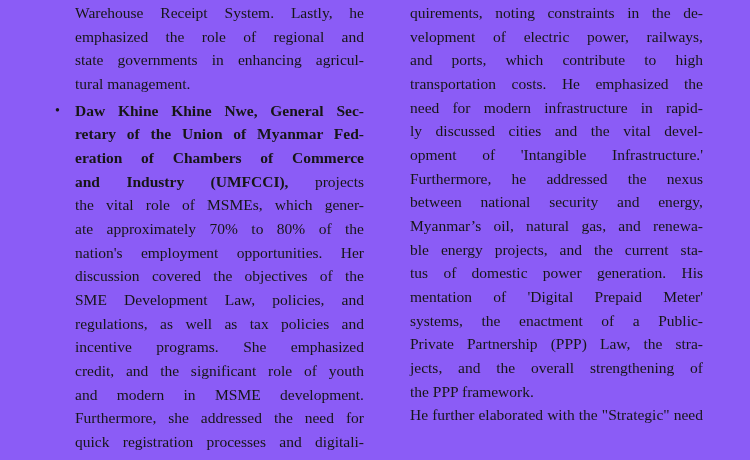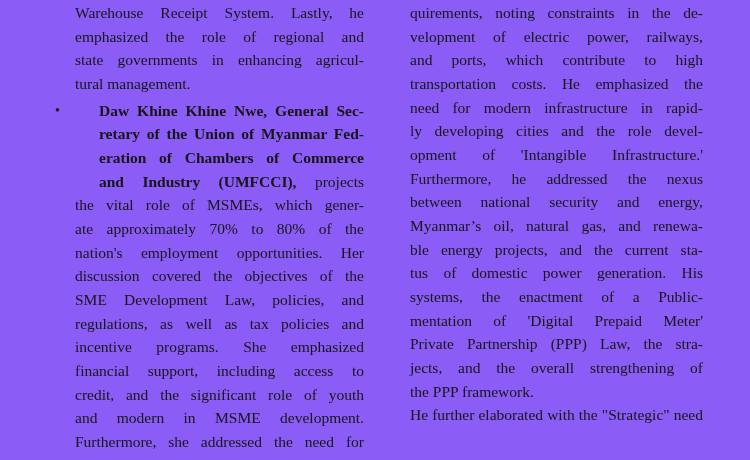--- a/index.html
+++ b/index.html
@@ -14,21 +14,21 @@
   .col-left{left:75px;width:289px;padding-top:1px;}
   .col-right{left:410px;width:293px;padding-top:1px;}
   .line{
     height:23.67px;line-height:23.67px;
     text-align:justify;
     text-align-last:justify;
     -moz-text-align-last:justify;
     overflow:visible;
   }
   .line.last{text-align-last:left;-moz-text-align-last:left;}
-  .b{font-weight:bold;margin-left:24px;}
+  .b{font-weight:bold;}
   .bullet-item{position:relative;margin-top:3px;}
   .bullet-marker{
     position:absolute;left:-20px;top:0;height:23.67px;line-height:23.67px;
     font-size:14px;
   }
 </style>
 </head>
 <body>
 
 <div class="page">
@@ -47,45 +47,44 @@
           <div class="line"><span class="b">retary of the Union of Myanmar Fed-</span></div>
           <div class="line"><span class="b">eration of Chambers of Commerce</span></div>
           <div class="line"><span class="b">and Industry (UMFCCI),</span><span> projects</span></div>
           <div class="line"><span>the vital role of MSMEs, which gener-</span></div>
           <div class="line"><span>ate approximately 70% to 80% of the</span></div>
           <div class="line"><span>nation's employment opportunities. Her</span></div>
           <div class="line"><span>discussion covered the objectives of the</span></div>
           <div class="line"><span>SME Development Law, policies, and</span></div>
           <div class="line"><span>regulations, as well as tax policies and</span></div>
           <div class="line"><span>incentive programs. She emphasized</span></div>
-          <div class="line"><span>financial support, including access to</span></div>
           <div class="line"><span>credit, and the significant role of youth</span></div>
           <div class="line"><span>and modern in MSME development.</span></div>
           <div class="line"><span>Furthermore, she addressed the need for</span></div>
           <div class="line"><span>quick registration processes and digitali-</span></div>
         </div>
     </div>
   </div>
 
   <div class="col col-right">
     <div id="right-para">
         <div class="line"><span>quirements, noting constraints in the de-</span></div>
         <div class="line"><span>velopment of electric power, railways,</span></div>
         <div class="line"><span>and ports, which contribute to high</span></div>
         <div class="line"><span>transportation costs. He emphasized the</span></div>
         <div class="line"><span>need for modern infrastructure in rapid-</span></div>
-        <div class="line"><span>ly developing cities and the role devel-</span></div>
+        <div class="line"><span>ly discussed cities and the vital devel-</span></div>
         <div class="line"><span>opment of 'Intangible Infrastructure.'</span></div>
         <div class="line"><span>Furthermore, he addressed the nexus</span></div>
         <div class="line"><span>between national security and energy,</span></div>
         <div class="line"><span>Myanmar’s oil, natural gas, and renewa-</span></div>
         <div class="line"><span>ble energy projects, and the current sta-</span></div>
         <div class="line"><span>tus of domestic power generation. His</span></div>
+        <div class="line"><span>mentation of 'Digital Prepaid Meter'</span></div>
         <div class="line"><span>systems, the enactment of a Public-</span></div>
-        <div class="line"><span>mentation of 'Digital Prepaid Meter'</span></div>
         <div class="line"><span>Private Partnership (PPP) Law, the stra-</span></div>
         <div class="line"><span>jects, and the overall strengthening of</span></div>
         <div class="line last"><span>the PPP framework.</span></div>
         <div class="line"><span>He further elaborated with the "Strategic" need</span></div>
       </div>
   </div>
 
 </div>
 
 </body></html>

